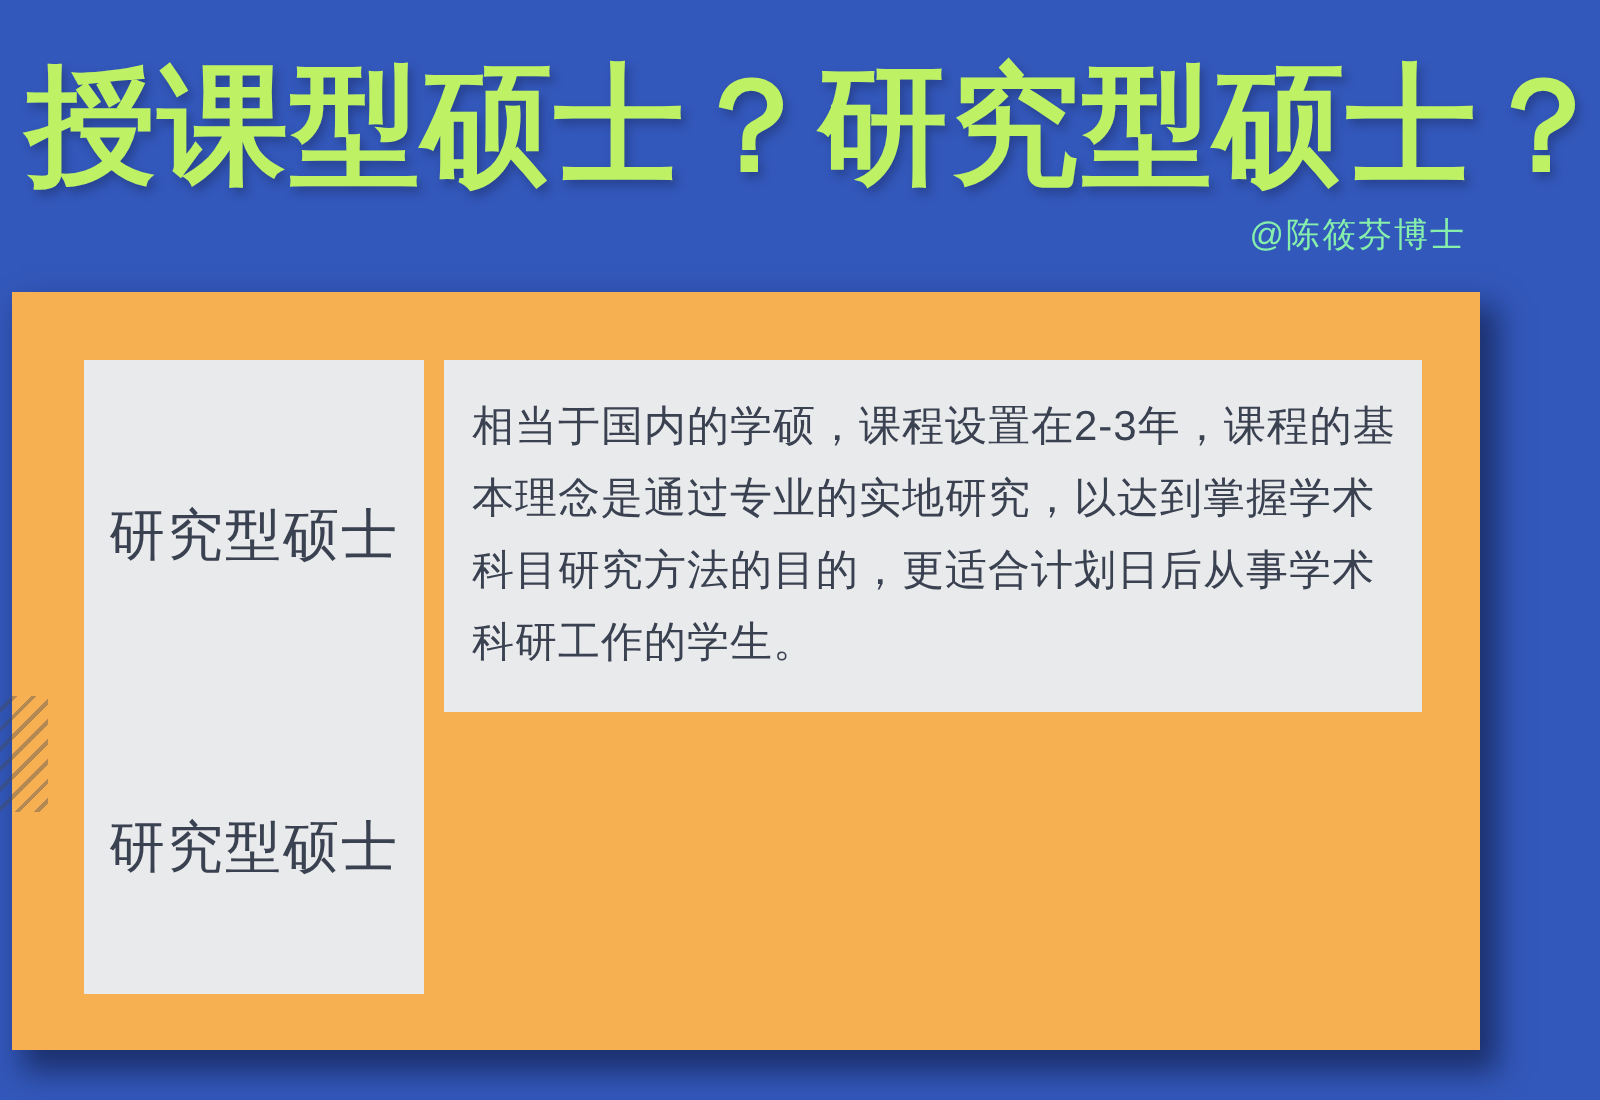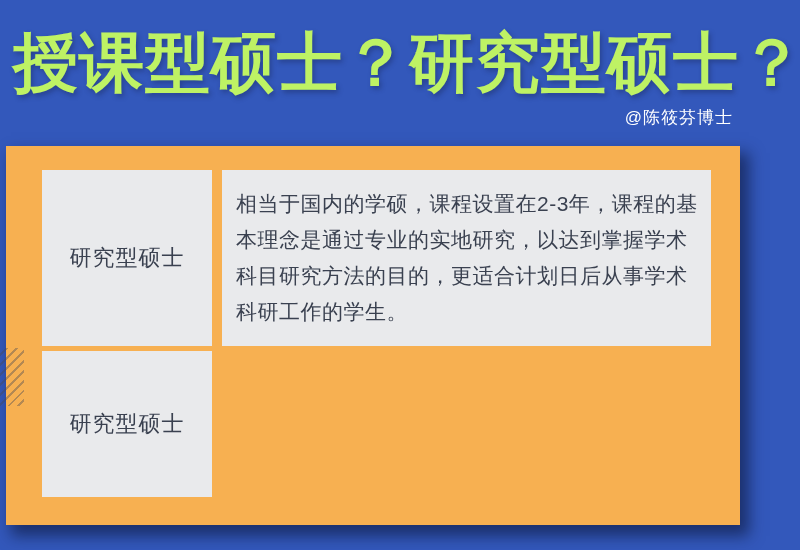--- a/index.html
+++ b/index.html
@@ -25,21 +25,21 @@
     letter-spacing: 1px;
     white-space: nowrap;
     text-shadow: 2px 3px 5px rgba(20, 30, 70, 0.35);
   }
 
   .handle {
     position: absolute;
     right: 67px;
     top: 106px;
     font-size: 17px;
-    color: #ffffff;
+    color: #86efac;
     letter-spacing: 1px;
   }
 
   .panel {
     position: absolute;
     left: 6px;
     top: 146px;
     width: 734px;
     height: 379px;
     background: #f7b051;
@@ -51,36 +51,36 @@
     background: #e9eaec;
     color: #3a4150;
   }
 
   .label-cell {
     left: 36px;
     width: 170px;
     display: flex;
     align-items: center;
     justify-content: center;
-    font-size: 22px;
+    font-size: 28px;
     letter-spacing: 1px;
   }
 
   .content-cell {
     left: 216px;
     width: 489px;
     display: flex;
     align-items: center;
     font-size: 21px;
     line-height: 36px;
     padding: 10px 12px 10px 14px;
     letter-spacing: 0.5px;
   }
 
-  .row1 { top: 24px;  height: 176px; }
+  .row1 { top: 34px;  height: 176px; }
   .row2 { top: 205px; height: 146px; }
 
   .hatch {
     position: absolute;
     left: -30px;
     top: 202px;
     width: 48px;
     height: 58px;
     background: repeating-linear-gradient(
       135deg,

